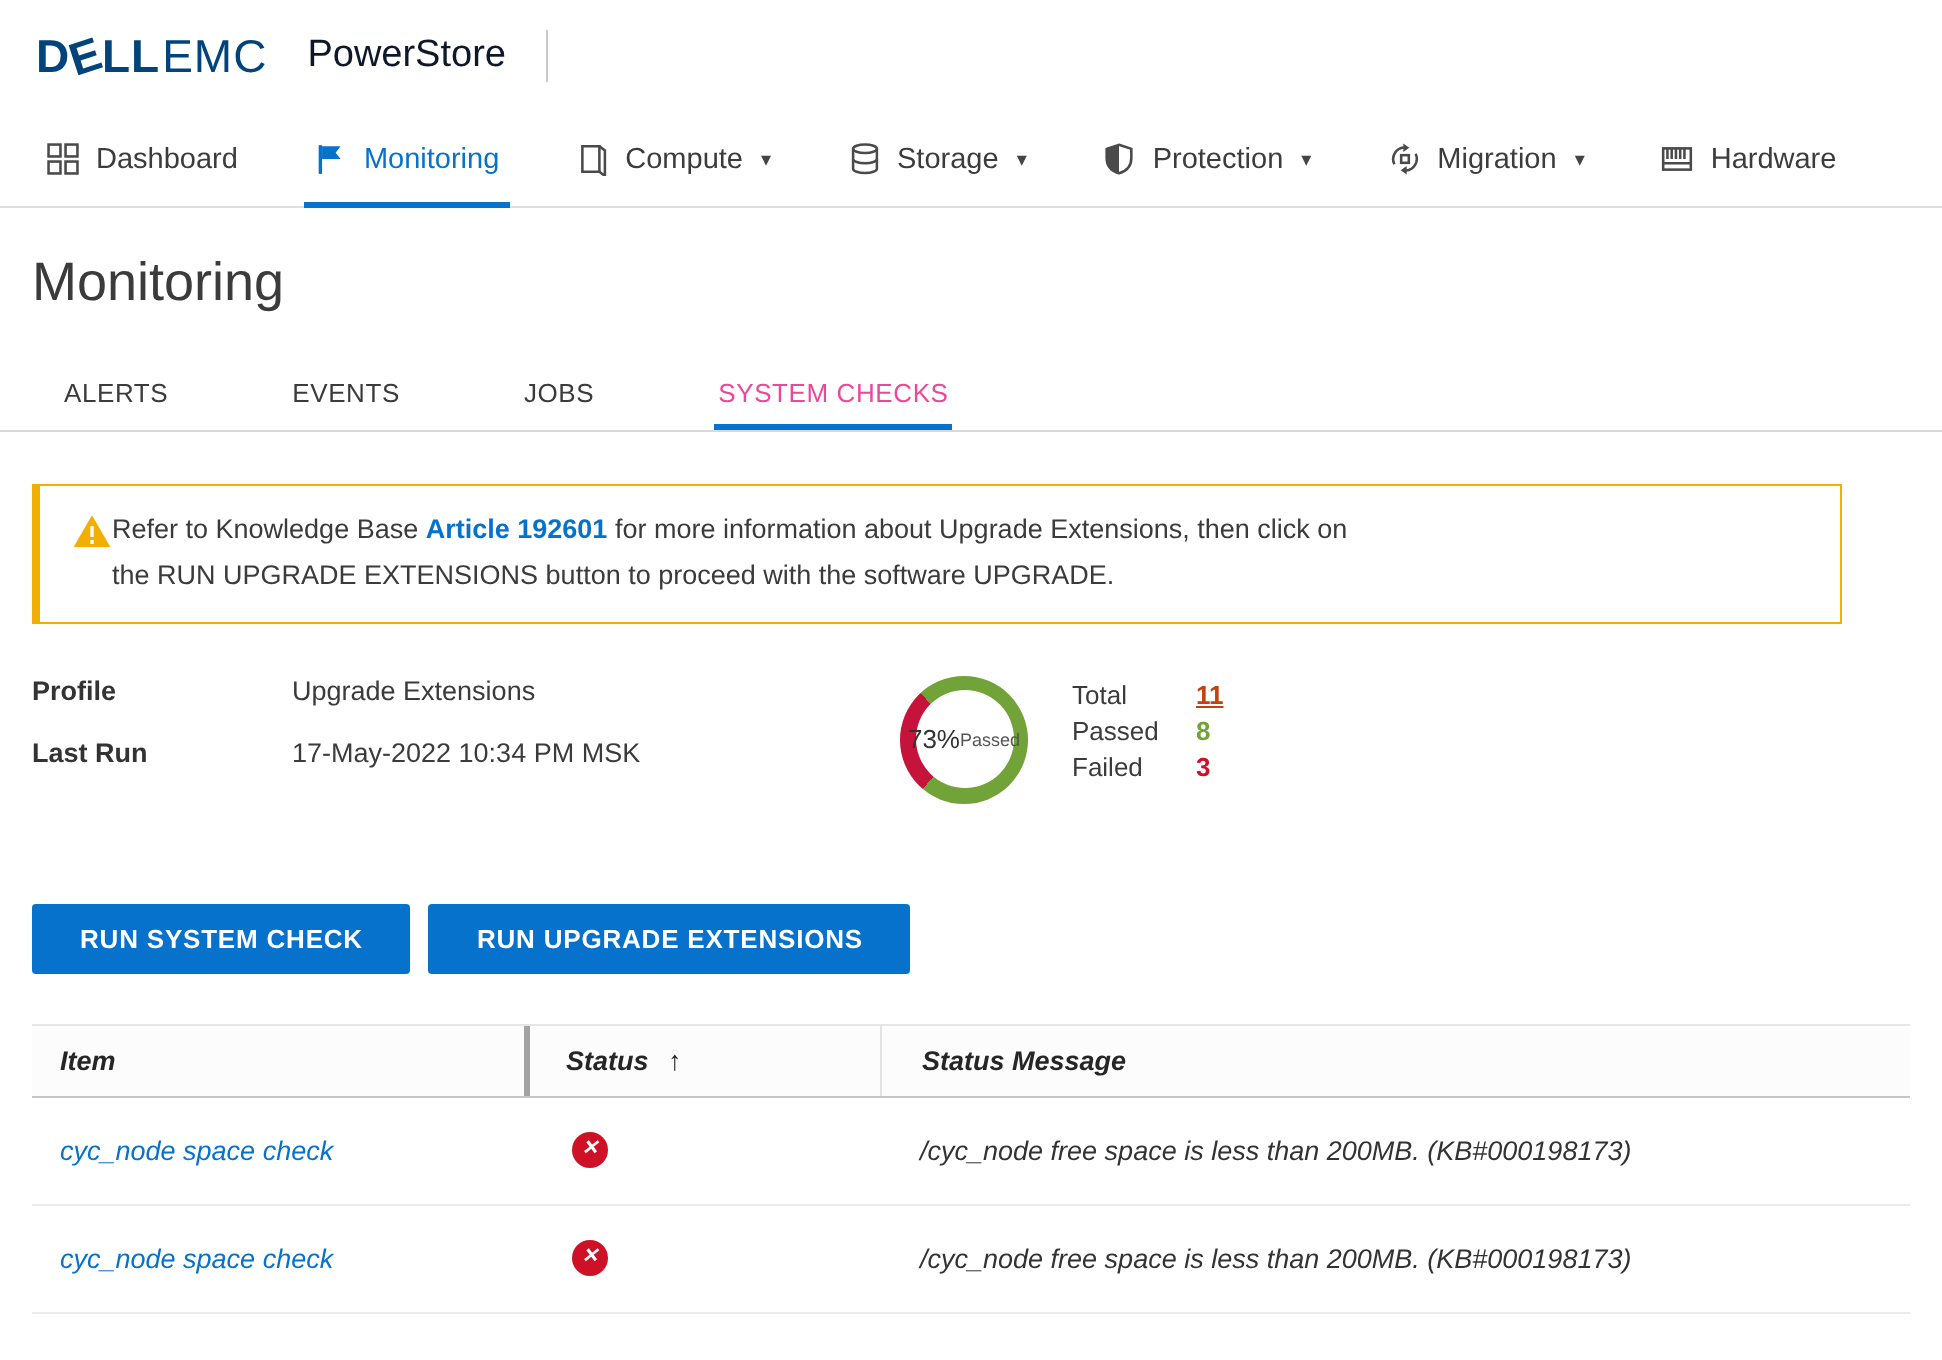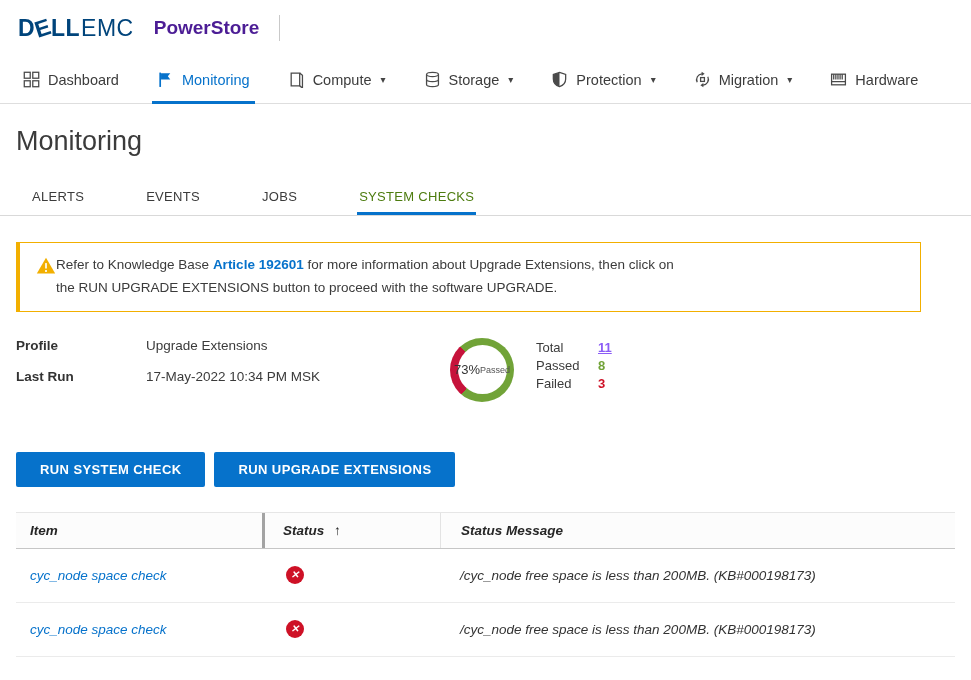--- a/index.html
+++ b/index.html
@@ -9,38 +9,38 @@
     background:#ffffff; color:#333;
     font-family:"Liberation Sans", sans-serif;
   }
 
   
   .app-header { height:56px; display:flex; align-items:center; padding:0 18px; background:#fff; }
   .logo { font-size:23px; color:#00447B; letter-spacing:0.5px; display:flex; align-items:baseline; }
   .logo .d, .logo .ll { font-weight:800; }
   .logo .e { font-weight:800; display:inline-block; transform:rotate(-18deg); }
   .logo .emc { font-weight:400; margin-left:1px; }
-  .product-name { margin-left:20px; font-size:19px; color:#4c1d95; font-weight:700; }
+  .product-name { margin-left:20px; font-size:19px; color:#0f172a; font-weight:400; }
   .header-vdiv { width:1px; height:26px; background:#c9c9c9; margin-left:20px; }
 
   
   .main-nav { height:48px; display:flex; align-items:stretch; padding:0 4px; border-bottom:1px solid #dedede; background:#fff; }
   .nav-item { display:flex; align-items:center; gap:8px; padding:0 19px; font-size:14.5px; color:#3c3c3c; cursor:pointer; position:relative; white-space:nowrap; }
   .nav-item.active { color:#0672CB; }
   .nav-item.active::after { content:""; position:absolute; left:14px; right:14px; bottom:-1px; height:3px; background:#0672CB; }
   .nicon { display:flex; align-items:center; }
   .caret { font-size:10px; color:#444; margin-left:1px; }
 
   
   .page-title { margin:20px 0 0 16px; font-size:27px; font-weight:400; color:#3b3b3b; line-height:34px; }
 
   
   .tabs { margin-top:22px; padding-left:30px; display:flex; border-bottom:1px solid #d9d9d9; }
   .tab { padding:9px 2px 11px; margin-right:58px; font-size:13px; letter-spacing:0.3px; color:#3b3b3b; cursor:pointer; }
-  .tab.active { color:#4d7c0f; box-shadow:inset 0 -3px 0 #0672CB; }
+  .tab.active { color:#ec4899; box-shadow:inset 0 -3px 0 #0672CB; }
 
   
   .banner { margin:26px 50px 0 16px; background:#fff; border:1px solid #F2AF00; border-left:4px solid #F2AF00; padding:11px 16px; display:flex; gap:0; align-items:flex-start; }
   .banner-text { font-size:13.5px; line-height:1.7; color:#3b3b3b; }
   .banner-link { color:#0672CB; font-weight:700; text-decoration:none; cursor:pointer; }
   .warn-icon { margin-top:2px; flex:0 0 auto; }
 
   
   .summary { margin:26px 16px 0 16px; display:flex; align-items:flex-start; }
   .summary-left { width:434px; }
@@ -48,21 +48,21 @@
   .kv-label { width:130px; font-weight:700; color:#333; }
   .kv-value { color:#3b3b3b; }
   .donut { width:64px; height:64px; border-radius:50%; display:flex; align-items:center; justify-content:center; flex:0 0 auto; }
   .donut-hole { width:49px; height:49px; border-radius:50%; background:#fff; display:flex; flex-direction:row; align-items:center; justify-content:center; }
   .donut-pct { font-size:13px; color:#333; }
   .donut-sub { font-size:9px; color:#555; margin-top:0px; }
   .stats { margin-left:22px; display:flex; flex-direction:column; gap:3px; padding-top:2px; }
   .stat { display:flex; font-size:13px; }
   .stat-label { width:62px; color:#3b3b3b; }
   .stat-value { font-weight:700; }
-  .val-total { color:#8b5cf6;text-decoration:underline; }
+  .val-total { color:#c2410c;text-decoration:underline; }
   .val-passed { color:#71A338; }
   .val-failed { color:#CE1126; }
 
   
   .actions { margin:50px 16px 0 16px; display:flex; gap:9px; }
   .btn { background:#0672CB; color:#fff; border:none; border-radius:2px; font-family:"Liberation Sans",sans-serif; font-size:13px; font-weight:700; letter-spacing:0.4px; padding:10px 24px; cursor:pointer; }
 
   
   .table { margin:25px 16px 0 16px;font-style:italic; }
   .thead { display:flex; background:#fcfcfc; border-top:1px solid #e6e6e6; border-bottom:1px solid #c6c6c6; font-weight:700; font-size:13.5px; color:#262626; }

